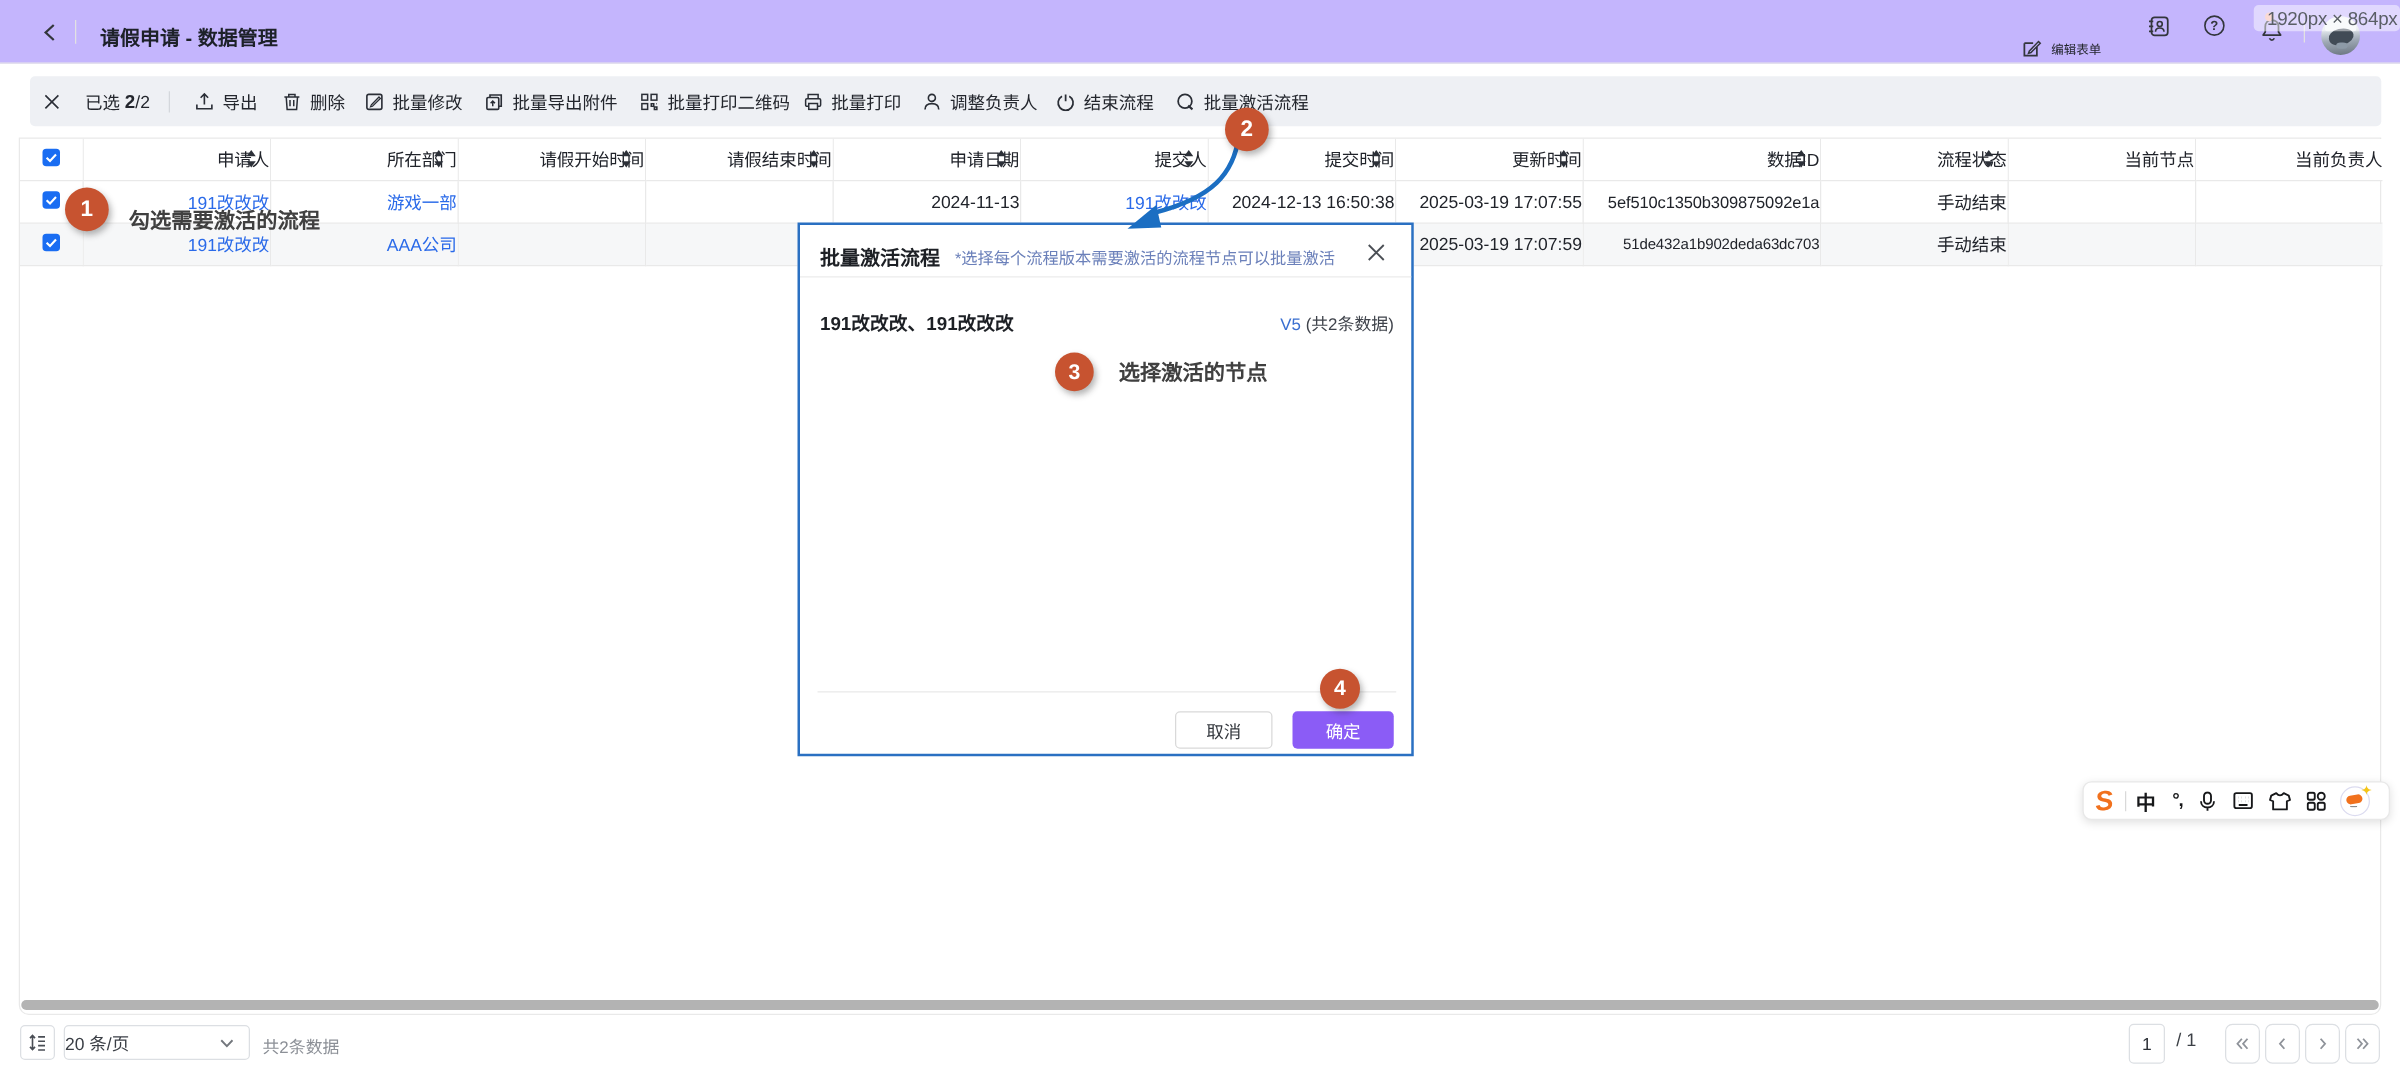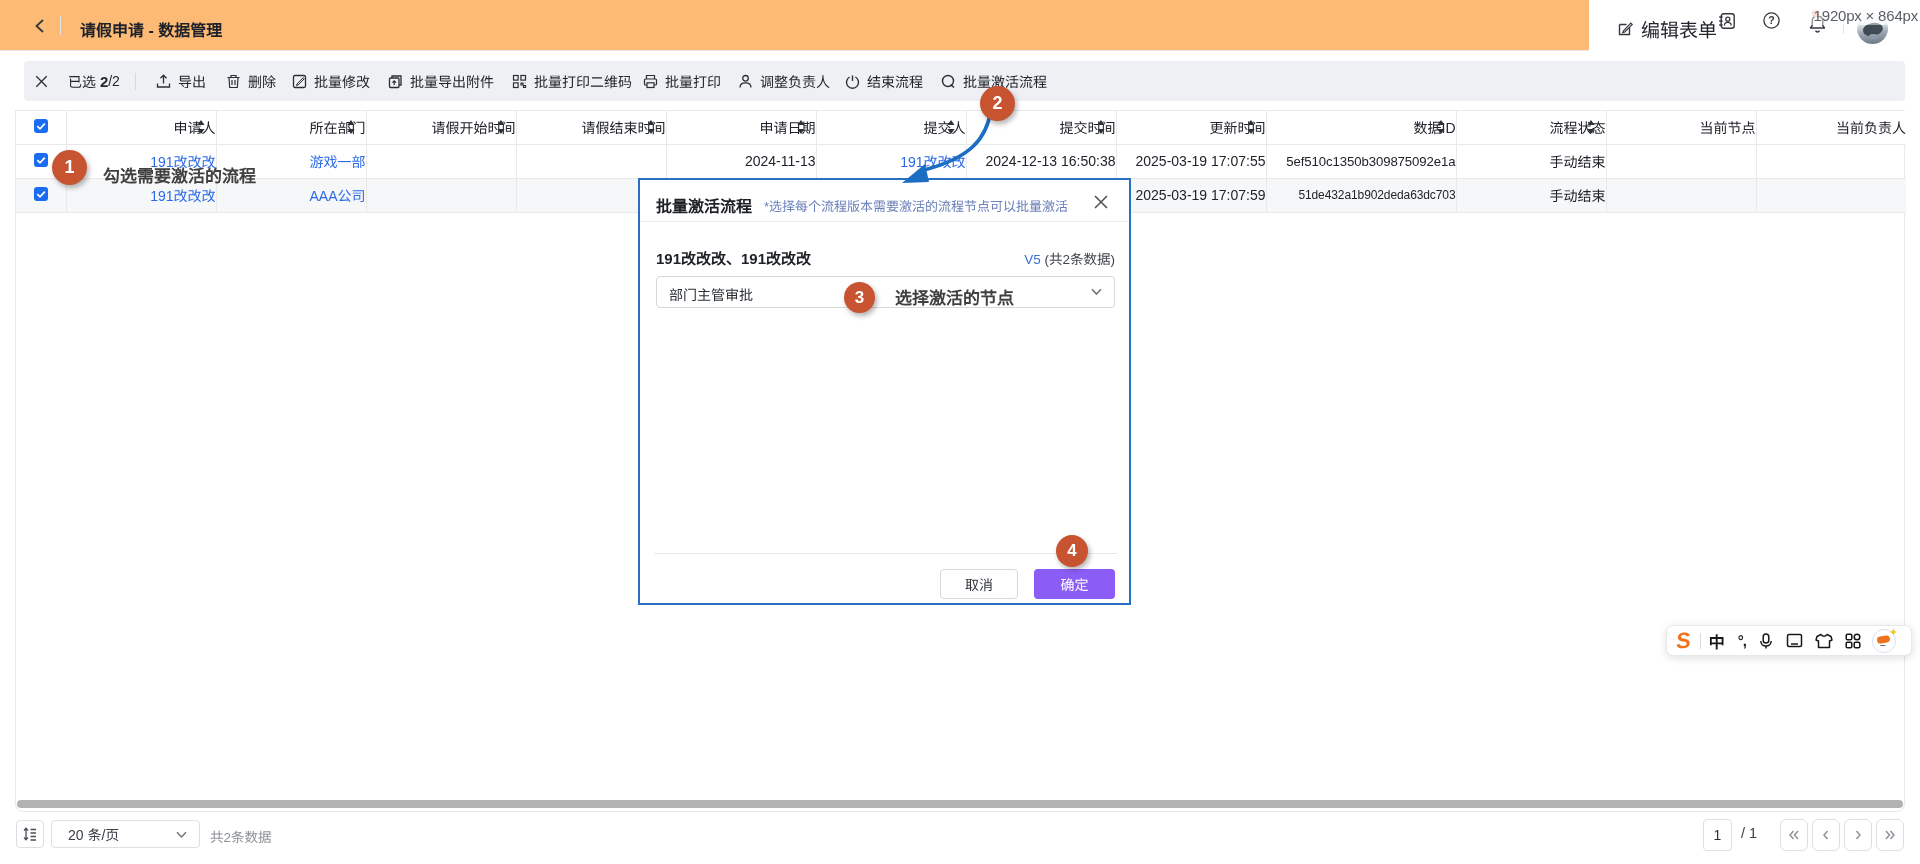--- a/index.html
+++ b/index.html
@@ -1,21 +1,21 @@
 <!DOCTYPE html>
 <html lang="zh-CN"><head>
 <meta charset="utf-8">
 <title>数据管理</title>
 <style>
   * { margin:0; padding:0; box-sizing:border-box; }
   html,body { width:1920px; height:864px; overflow:hidden; background:#fff;
     font-family:"Liberation Sans", sans-serif; color:#1f2329; }
   .abs { position:absolute; }
   
-  #topnav { position:absolute; left:0; top:0; width:1589px; height:51px; background:#fdba74; border-bottom:1px solid #e9e9e9; }
+  #topnav { position:absolute; left:0; top:0; width:1920px; height:51px; background:#c4b5fd; border-bottom:1px solid #e9e9e9; }
   .navtxt { font-size:16px; font-weight:600; color:#1d2129; }
   
   #toolbar { position:absolute; left:24px; top:61px; width:1881px; height:40px; background:#eef0f4; border-radius:4px; }
   .titem { position:absolute; top:0; height:40px; display:flex; align-items:center; font-size:14px; color:#23262d; white-space:nowrap; }
   .ticon { margin-right:7px; display:block; }
   
   #grid { position:absolute; left:15px; top:110px; width:1890px; height:702px; border:1px solid #e9e9e9; border-top:1px solid #e9e9e9; border-radius:0 0 8px 8px; background:#fff; }
   table.dt { border-collapse:collapse; table-layout:fixed; width:1890px; }
   table.dt th, table.dt td { border-right:1px solid #e9e9e9; border-bottom:1px solid #e9e9e9; font-weight:400; text-align:right; padding:0 0 0 10px; font-size:14px; color:#20232a; white-space:nowrap; overflow:hidden; position:relative; }
   table.dt th { height:33px; background:#fff; }
@@ -51,21 +51,21 @@
 </style>
 </head>
 <body>
 
 <div id="topnav">
   <svg class="abs" style="left:33px;top:19px" width="14" height="14" viewBox="0 0 14 14">
       <path d="M10 1 L3.5 7 L10 13" fill="none" stroke="#33363c" stroke-width="1.8"></path>
     </svg>
   <div class="abs" style="left:60px;top:16px;width:1px;height:19px;background:#e2e2e2"></div>
   <div class="abs navtxt" style="left:80px;top:17px">请假申请 - 数据管理</div>
-  <div class="titem" style="left:1617px;top:8px;height:40px;font-size:19px;color:#23262d">
+  <div class="titem" style="left:1617px;top:18px;height:40px;font-size:10px;color:#23262d">
     <svg class="ticon" width="17" height="17" viewBox="0 0 17 17">
         <path d="M2.5 4.5 h7 M2.5 4.5 v10 h10 v-7" fill="none" stroke="#33363c" stroke-width="1.4"></path>
         <path d="M6.5 10.8 L13.8 3.2 l1.4 1.4 L7.8 12 l-2 .6 z" fill="none" stroke="#33363c" stroke-width="1.2"></path>
       </svg>
     编辑表单
   </div>
   <svg class="abs" style="left:1718px;top:12px" width="18" height="18" viewBox="0 0 18 18">
       <rect x="3.2" y="1.8" width="13" height="14.5" rx="2.5" fill="none" stroke="#33363c" stroke-width="1.4"></rect>
       <path d="M1.2 5h3.4 M1.2 9h3.4 M1.2 13h3.4" stroke="#33363c" stroke-width="1.4"></path>
       <circle cx="9.8" cy="7.2" r="2" fill="none" stroke="#33363c" stroke-width="1.3"></circle>
@@ -246,21 +246,21 @@
   <div class="abs" style="left:1px;top:689px;width:1886px;height:8px;background:#b3b3b3;border-radius:4px"></div>
 </div>
 
 <div id="pager">
  <div class="pgbox" style="left:16px;top:820px;width:28px;height:28px">
    <svg width="16" height="16" viewBox="0 0 16 16">
         <path d="M4 2.5 v11 M2 4.5 L4 2.3 L6 4.5 M2 11.5 L4 13.7 L6 11.5" fill="none" stroke="#4a4e55" stroke-width="1.3"></path>
         <path d="M8.5 3.5 h5.5 M8.5 7 h5.5 M8.5 10.5 h5.5 M8.5 14 h5.5" stroke="#4a4e55" stroke-width="1.3"></path>
       </svg>
  </div>
- <div class="pgbox" style="left:51px;top:820px;width:149px;height:28px;justify-content:flex-start;padding-left:16px">20 条/页
+ <div class="pgbox" style="left:51px;top:820px;width:149px;height:28px;justify-content:flex-start;padding-left:0">20 条/页
    <svg class="abs" style="right:12px;top:10px" width="11" height="8" viewBox="0 0 11 8">
         <path d="M1 1.2 L5.5 6 L10 1.2" fill="none" stroke="#73777d" stroke-width="1.5"></path>
       </svg>
  </div>
  <div class="abs" style="left:210px;top:826px;font-size:13.5px;color:#8c9097">共2条数据</div>
  <div class="pgbox" style="left:1703px;top:819px;width:29px;height:32px;color:#2c3036">1</div>
  <div class="abs" style="left:1741px;top:825px;font-size:14.5px;color:#3c4046">/ 1</div>
  <div class="pgbox" style="left:1780px;top:819px;width:28px;height:32px;border-radius:6px">
       <svg width="14" height="14" viewBox="0 0 14 14">
         <path d="M6.5 3 L3 7 L6.5 11 M11 3 L7.5 7 L11 11" fill="none" stroke="#8f939a" stroke-width="1.5"></path>
@@ -285,26 +285,20 @@
 
 <div id="modal">
   <div id="mhead"></div>
   <div id="mtitle">批量激活流程</div>
   <div id="msub">*选择每个流程版本需要激活的流程节点可以批量激活</div>
   <svg id="mclose" viewBox="0 0 16 16">
       <path d="M2 2 L14 14 M14 2 L2 14" stroke="#4b4f55" stroke-width="1.5"></path>
     </svg>
   <div id="mbody-title">191改改改、191改改改</div>
   <div id="mver"><b>V5</b> (共2条数据)</div>
-  <div id="msel">
-    <div class="seltxt">部门主管审批</div>
-    <svg class="abs" style="right:12px;top:11px" width="11" height="8" viewBox="0 0 11 8">
-        <path d="M1 1.2 L5.5 6 L10 1.2" fill="none" stroke="#73777d" stroke-width="1.6"></path>
-      </svg>
-  </div>
   <div id="msep"></div>
   <div class="mbtn" id="mcancel">取消</div>
   <div class="mbtn" id="mok">确定</div>
 </div>
 
 <div id="sogou">
  <span style="font-size:22px;font-weight:900;color:#f1711d;margin-left:9px;font-style:italic;transform:rotate(-6deg)">S</span>
  <span style="width:1px;height:16px;background:#d9d9d9;margin:0 8px 0 9px"></span>
  <span style="font-size:16px;font-weight:600;color:#17181a">中</span>
  <span style="font-size:15px;font-weight:700;color:#17181a;margin-left:13px;letter-spacing:-1px">°,</span>

